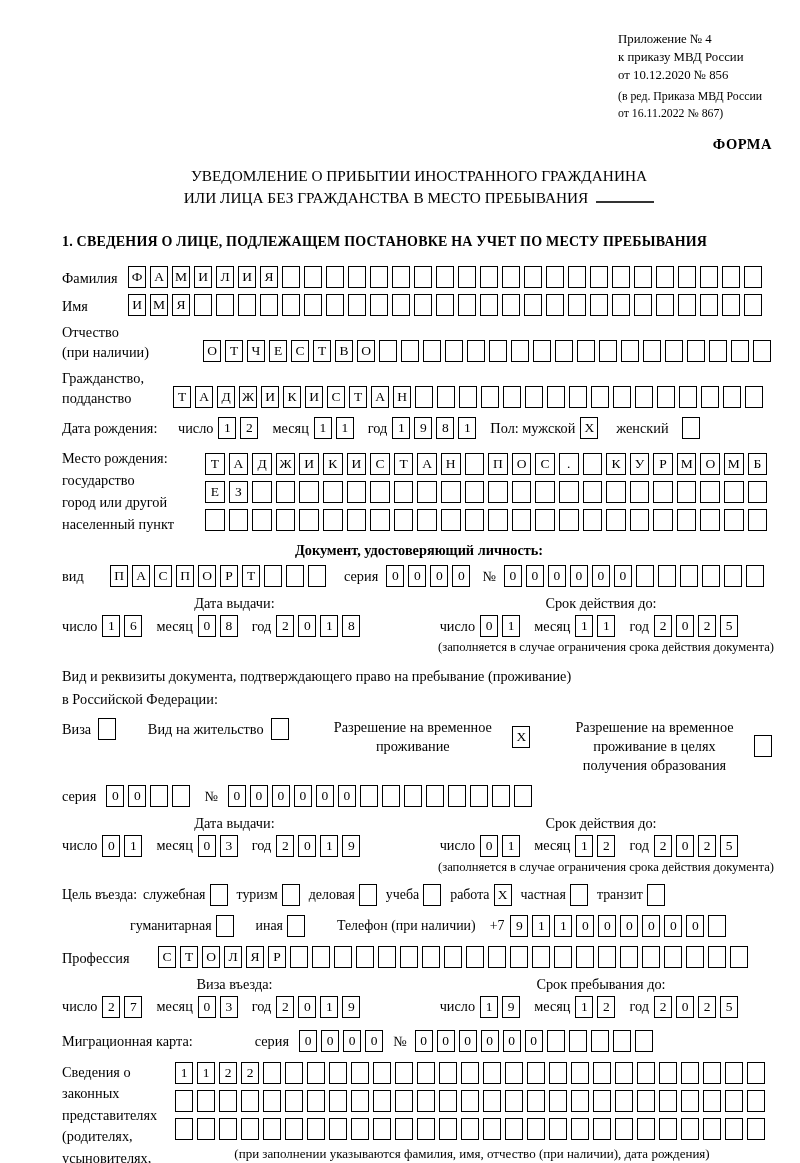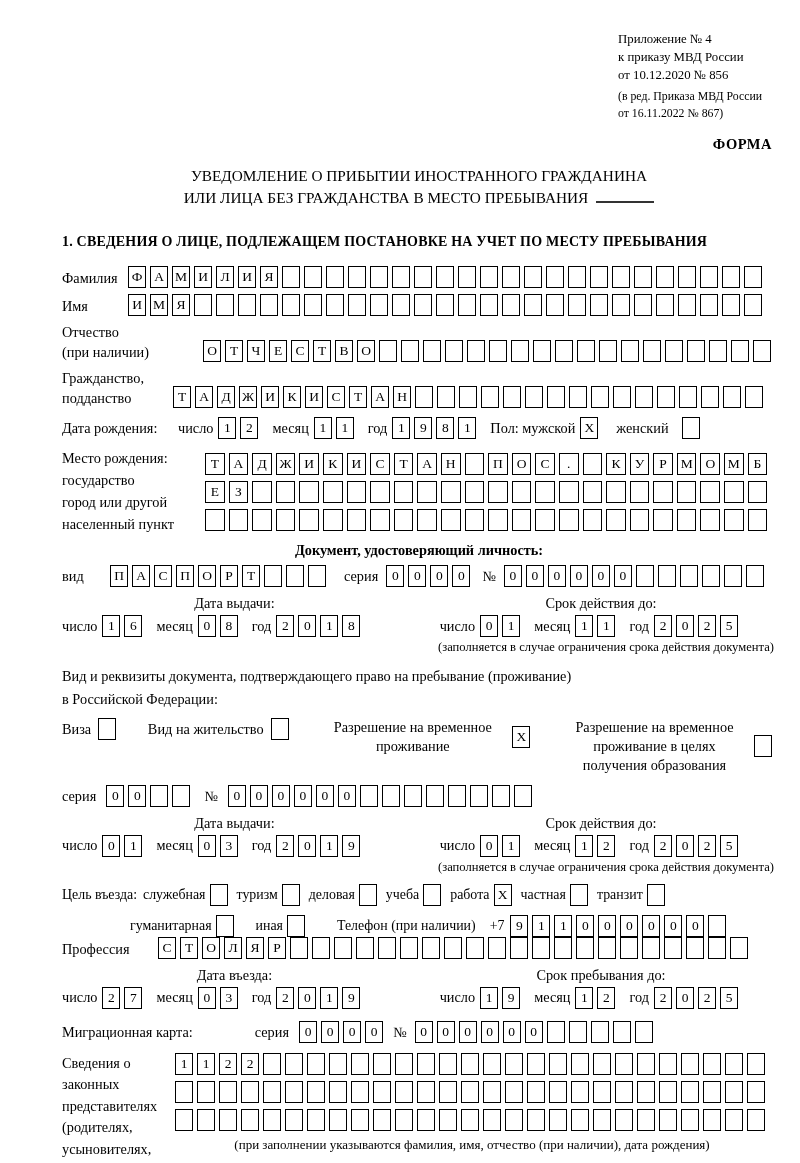--- a/index.html
+++ b/index.html
@@ -602,21 +602,21 @@
         <span class="cell">0</span>
         <span class="cell">0</span>
         <span class="cell">0</span>
         <span class="cell">0</span>
         <span class="cell">0</span>
         <span class="cell">0</span>
         <span class="cell"></span>
       </span>
   </div>
 
-  <div class="row" style="margin-top:0">
+  <div class="row" style="margin-top:9px">
     <div class="lbl" style="width:96px">Профессия</div>
     <div class="cells">
         <span class="cell">С</span>
         <span class="cell">Т</span>
         <span class="cell">О</span>
         <span class="cell">Л</span>
         <span class="cell">Я</span>
         <span class="cell">Р</span>
         <span class="cell"></span>
         <span class="cell"></span>
@@ -636,21 +636,21 @@
         <span class="cell"></span>
         <span class="cell"></span>
         <span class="cell"></span>
         <span class="cell"></span>
         <span class="cell"></span>
         <span class="cell"></span>
       </div>
   </div>
 
   <div class="dlhead">
-    <div class="dh1">Дата въезда:</div>
+    <div class="dh1">Виза въезда:</div>
     <div class="dh2">Срок пребывания до:</div>
   </div>
   <div class="daterow">
     <div class="dgroup">
       <span class="dl first">число</span>
       <span class="cells">
           <span class="cell">2</span>
           <span class="cell">7</span>
         </span>
       <span class="dl">месяц</span>

